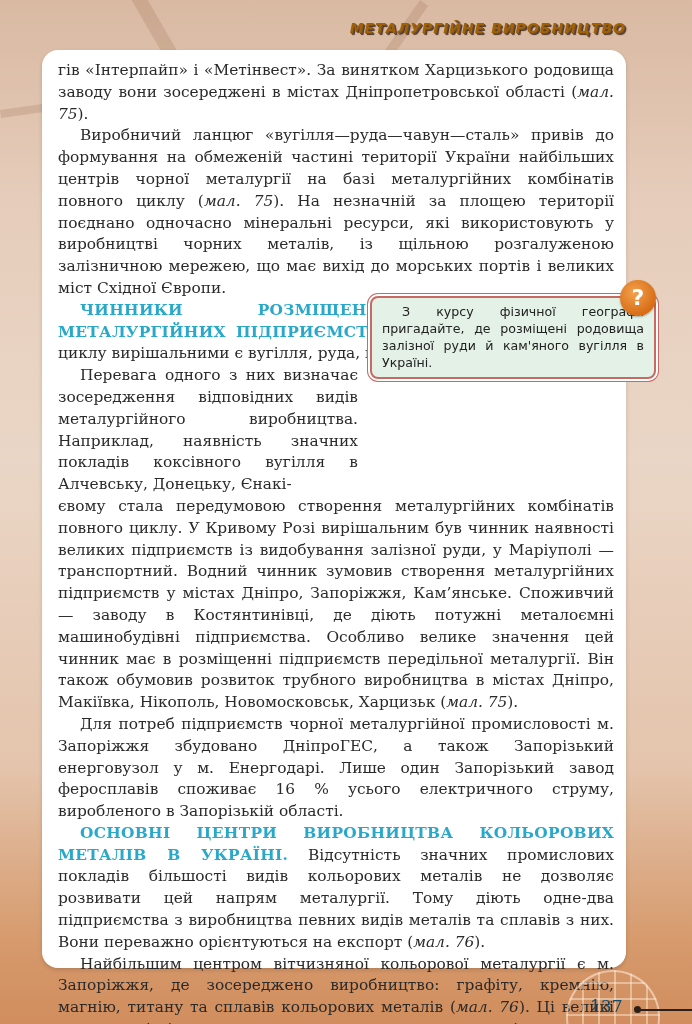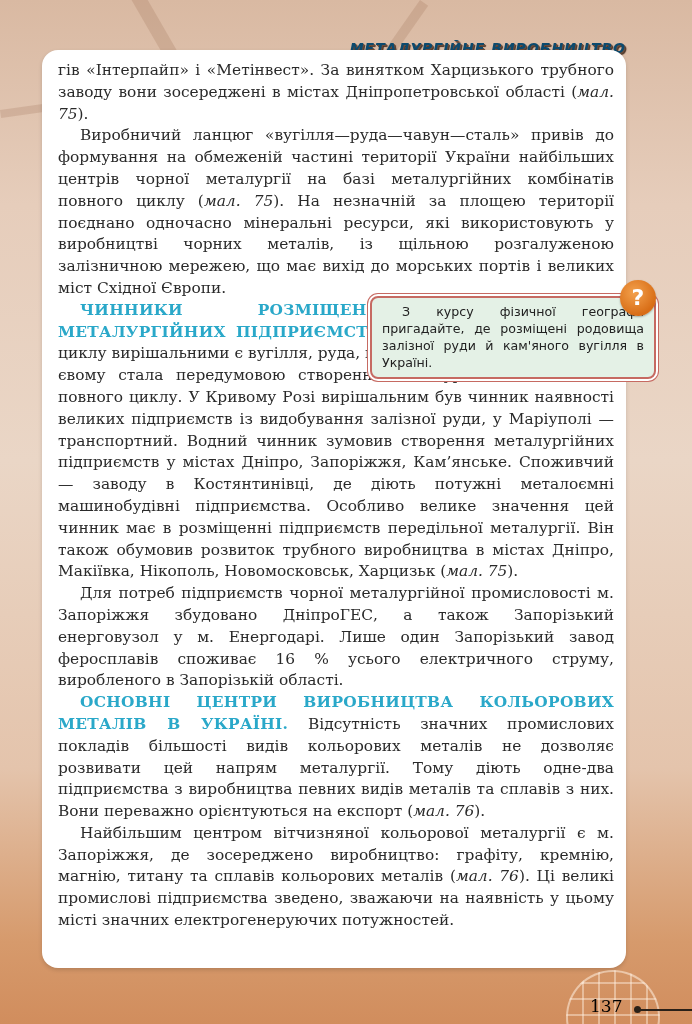--- a/index.html
+++ b/index.html
@@ -8,23 +8,23 @@
     background: linear-gradient(180deg, #d9b9a2 0%, #e6cdbb 20%, #ead6c6 45%, #e4c4ac 75%, #d69a6c 92%, #d18d5d 100%);
     font-family: "DejaVu Serif", serif;
   }
   .bg-deco {
     position: absolute; left: 0; top: 0; width: 692px; height: 1024px; pointer-events: none;
   }
   .bg-deco .stripe {
     position: absolute; background: rgba(140, 90, 60, 0.18); transform-origin: left top;
   }
   .running-header {
-    position: absolute; top: 40px; right: 66px;
+    position: absolute; top: 20px; right: 66px;
     font-family: "DejaVu Sans", sans-serif; font-weight: bold; font-style: italic;
-    font-size: 14px; letter-spacing: 1px; color: #0c4a6e;
+    font-size: 14px; letter-spacing: 1px; color: #a16207;
     text-shadow: 1px 1px 0 #6b4c3b, 2px 2px 1px #4a3326;
   }
   .page-card {
     position: absolute; left: 42px; top: 50px; width: 584px; height: 918px;
     background: #ffffff; border-radius: 16px;
     box-shadow: 0 2px 4px rgba(0,0,0,0.15);
   }
   .text-col {
     position: absolute; left: 58px; top: 60px; width: 556px;
     font-size: 15.4px; line-height: 21.8px; color: #2a2a2a;
@@ -46,21 +46,21 @@
   }
   .callout-text { text-indent: 20px; margin: 0; text-align: justify; }
   .callout-q {
     position: absolute; left: 620px; top: 280px; width: 36px; height: 36px;
     border-radius: 50%; background: radial-gradient(circle at 40% 35%, #f3a14d, #d86d16 70%);
     color: #fff; font-family: "DejaVu Sans", sans-serif; font-weight: bold; font-size: 22px;
     line-height: 36px; text-align: center; box-shadow: 0 1px 2px rgba(0,0,0,0.3);
   }
   .page-number {
     position: absolute; left: 590px; top: 996px;
-    font-family: "DejaVu Serif", serif; font-size: 17px; color: #000000;
+    font-family: "DejaVu Serif", serif; font-size: 17px; color: #0c4a6e;
   }
   .page-dot {
     position: absolute; left: 634px; top: 1006px; width: 7px; height: 7px; border-radius: 50%;
     background: #2a2018;
   }
   .page-line {
     position: absolute; left: 640px; top: 1009px; width: 52px; height: 1.5px; background: #2a2018;
   }
   .globe {
     position: absolute; left: 566px; top: 970px; width: 90px; height: 90px; border-radius: 50%;
@@ -77,26 +77,27 @@
   <div class="stripe" style="left:120px;top:-20px;width:14px;height:260px;transform:rotate(-30deg);"></div>
   <div class="stripe" style="left:420px;top:0px;width:10px;height:120px;transform:rotate(35deg);"></div>
   <div class="stripe" style="left:0px;top:110px;width:260px;height:8px;transform:rotate(-8deg);"></div>
 </div>
 
 <div class="running-header">МЕТАЛУРГІЙНЕ ВИРОБНИЦТВО</div>
 
 <div class="page-card"></div>
 
 <div class="text-col">
-  <p class="noindent"><span>гів «Інтерпайп» і «Метінвест». За винятком Харцизького трубного заводу вони зосереджені в містах Дніпропетровської області (</span><span class="italic">мал. 75</span><span>).</span></p>
+  <p class="noindent"><span>гів «Інтерпайп» і «Метінвест». За винятком Харцизького родовища заводу вони зосереджені в містах Дніпропетровської області (</span><span class="italic">мал. 75</span><span>).</span></p>
 
   <p><span>Виробничий ланцюг «вугілля—руда—чавун—сталь» привів до формування на обмеженій частині території України найбільших центрів чорної металургії на базі металургійних комбінатів повного циклу (</span><span class="italic">мал. 75</span><span>). На незначній за площею території поєднано одночасно мінеральні ресурси, які використовують у виробництві чорних металів, із щільною розгалуженою залізничною мережею, що має вихід до морських портів і великих міст Східної Європи.</span></p>
 
   <p><span class="heading-inline">ЧИННИКИ РОЗМІЩЕННЯ ВІТЧИЗНЯНИХ МЕТАЛУРГІЙНИХ ПІДПРИЄМСТВ.</span><span> Для підприємств повного циклу вирішальними є вугілля, руда, вода, транспорт, споживач.</span></p>
 
+  <p class="wrap-left">Перевага одного з них визначає зосередження відповідних видів металургійного виробництва. Наприклад, наявність значних покладів коксівного вугілля в Алчевську, Донецьку, Єнакі-</p>
   <p class="noindent"><span>євому стала передумовою створення металургійних комбінатів повного циклу. У Кривому Розі вирішальним був чинник наявності великих підприємств із видобування залізної руди, у Маріуполі — транспортний. Водний чинник зумовив створення металургійних підприємств у містах Дніпро, Запоріжжя, Кам’янське. Споживчий — заводу в Костянтинівці, де діють потужні металоємні машинобудівні підприємства. Особливо велике значення цей чинник має в розміщенні підприємств передільної металургії. Він також обумовив розвиток трубного виробництва в містах Дніпро, Макіївка, Нікополь, Новомосковськ, Харцизьк (</span><span class="italic">мал. 75</span><span>).</span></p>
 
   <p>Для потреб підприємств чорної металургійної промисловості м. Запоріжжя збудовано ДніпроГЕС, а також Запорізький енерговузол у м. Енергодарі. Лише один Запорізький завод феросплавів споживає 16 % усього електричного струму, виробленого в Запорізькій області.</p>
 
   <p><span class="heading-inline">ОСНОВНІ ЦЕНТРИ ВИРОБНИЦТВА КОЛЬОРОВИХ МЕТАЛІВ В УКРАЇНІ.</span><span> Відсутність значних промислових покладів більшості видів кольорових металів не дозволяє розвивати цей напрям металургії. Тому діють одне-два підприємства з виробництва певних видів металів та сплавів з них. Вони переважно орієнтуються на експорт (</span><span class="italic">мал. 76</span><span>).</span></p>
 
   <p><span>Найбільшим центром вітчизняної кольорової металургії є м. Запоріжжя, де зосереджено виробництво: графіту, кремнію, магнію, титану та сплавів кольорових металів (</span><span class="italic">мал. 76</span><span>). Ці великі промислові підприємства зведено, зважаючи на наявність у цьому місті значних електрогенеруючих потужностей.</span></p>
 
 </div>
 

